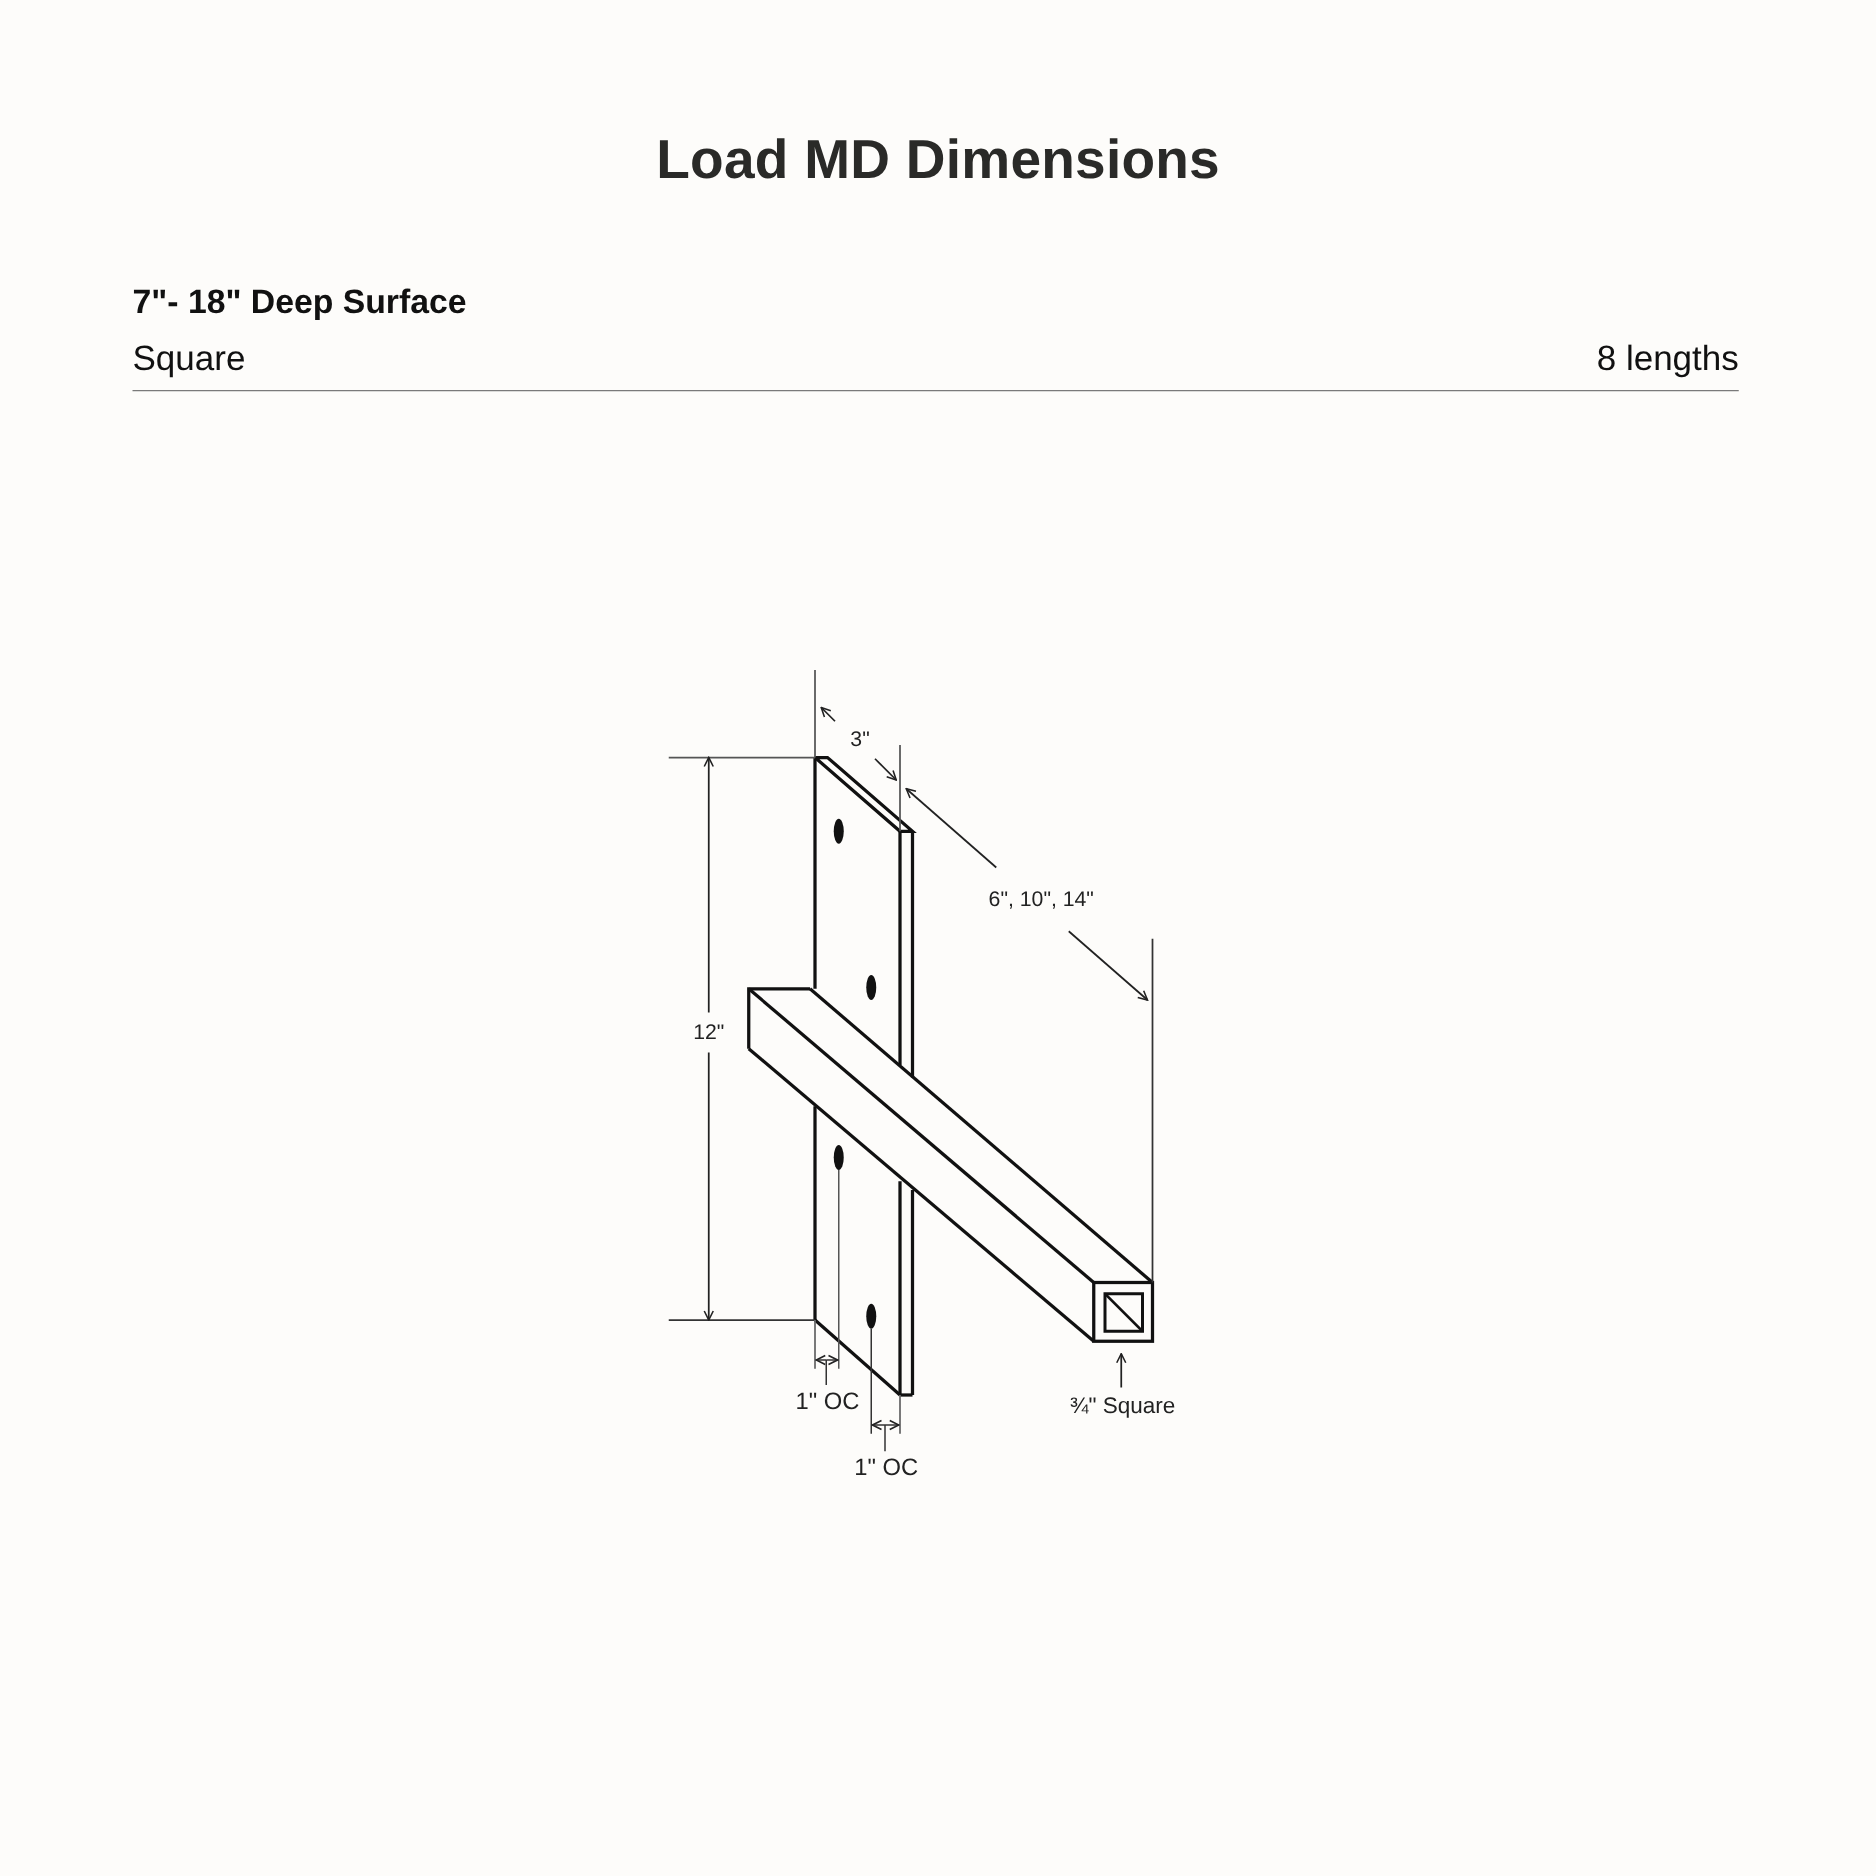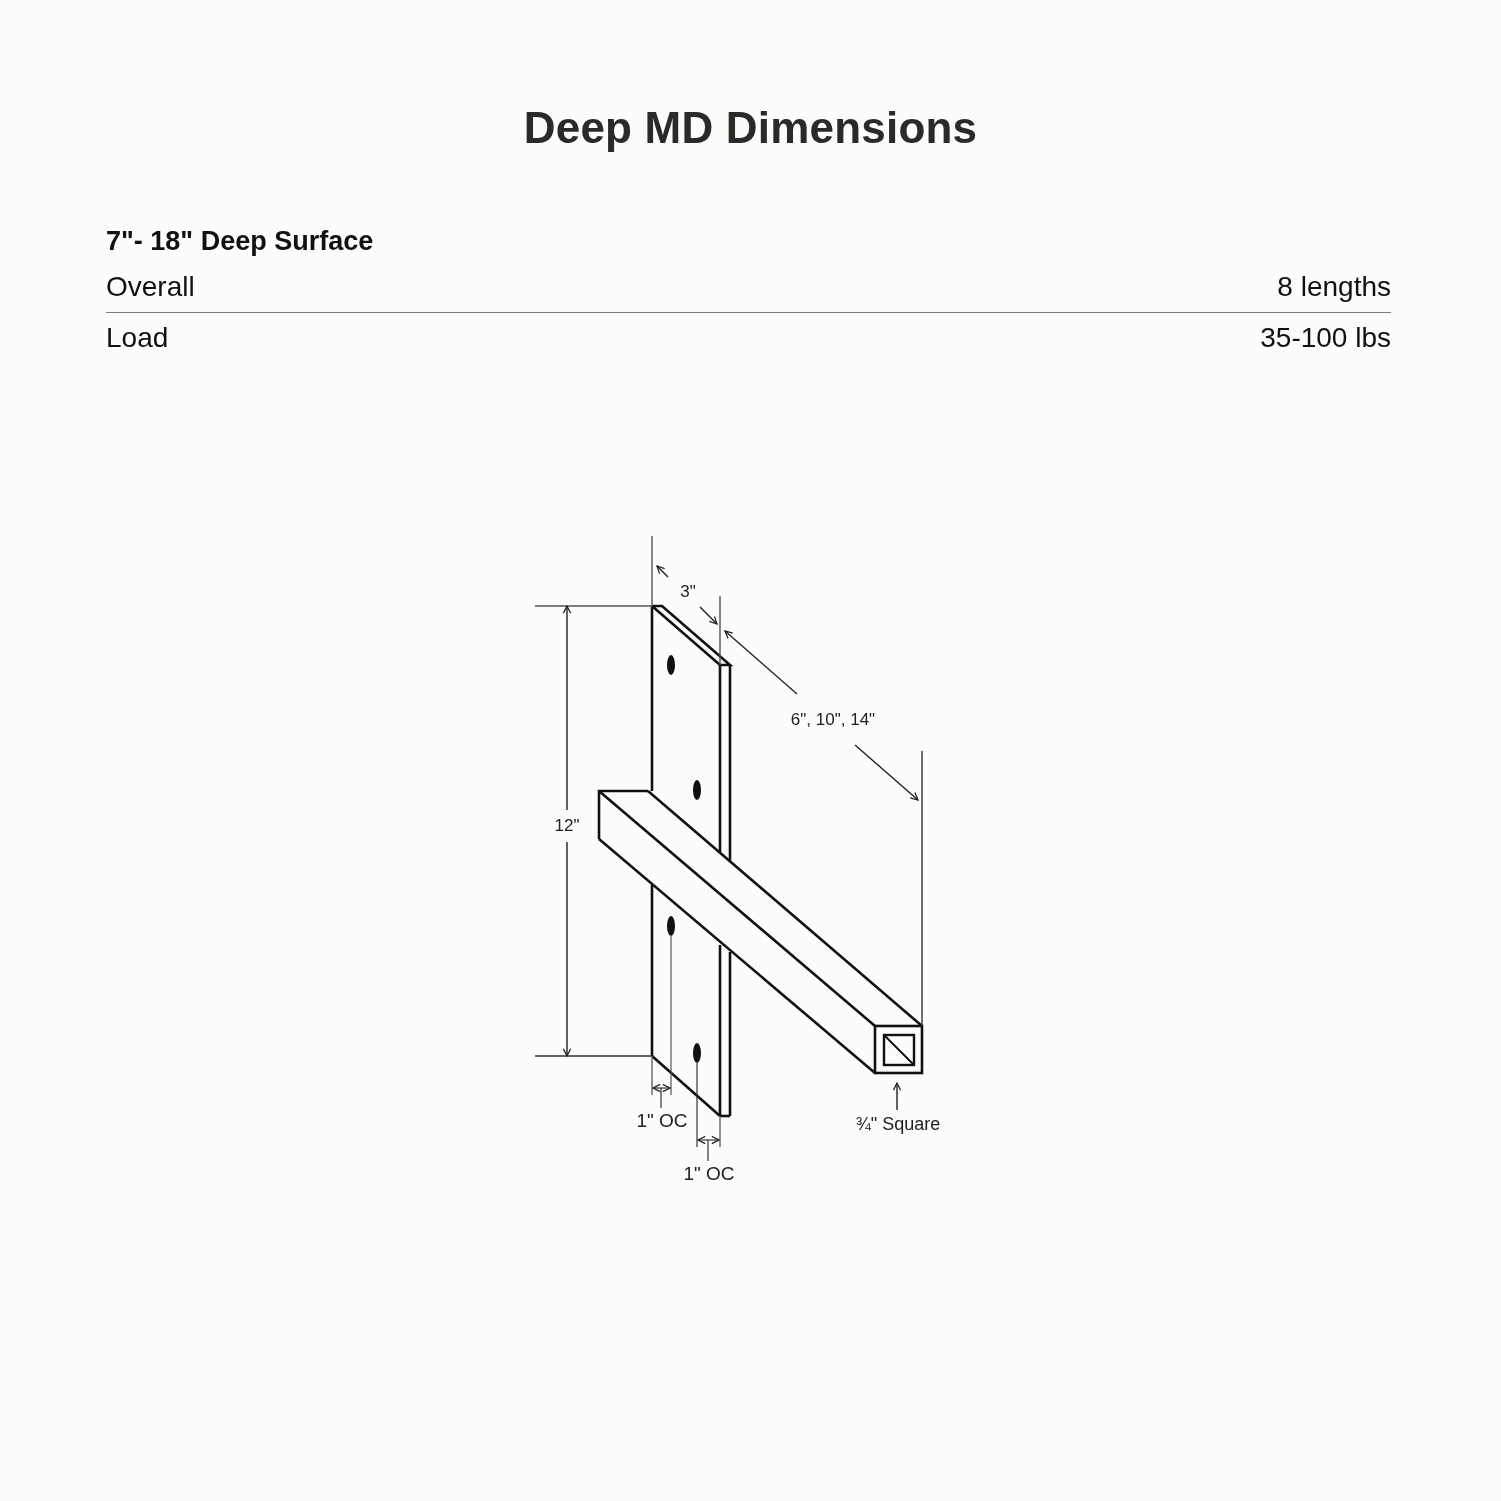--- a/index.html
+++ b/index.html
@@ -61,31 +61,27 @@
       pointer-events: none;
     }
     .diagram text {
       font-family: "Liberation Sans", "DejaVu Sans", sans-serif;
       fill: #222;
     }
   </style>
 </head>
 <body>
 
-<div class="page-title">Deep MD Dimensions</div>
+<div class="page-title">Load MD Dimensions</div>
 
 <div class="specs">
   <div class="spec-heading">7"- 18" Deep Surface</div>
   <div class="spec-row divided">
-    <span>Overall</span>
+    <span>Square</span>
     <span>8 lengths</span>
-  </div>
-  <div class="spec-row">
-    <span>Load</span>
-    <span>35-100 lbs</span>
   </div>
 </div>
 
 <svg class="diagram" width="1501" height="1501" viewBox="0 0 1501 1501" xmlns="http://www.w3.org/2000/svg">
   <defs>
     <marker id="arrow" viewBox="0 0 10 10" refX="9" refY="5" markerWidth="9" markerHeight="9" orient="auto-start-reverse" markerUnits="userSpaceOnUse">
       <path d="M1,1 L9,5 L1,9" fill="none" stroke="#222" stroke-width="1.4"></path>
     </marker>
   </defs>
 

